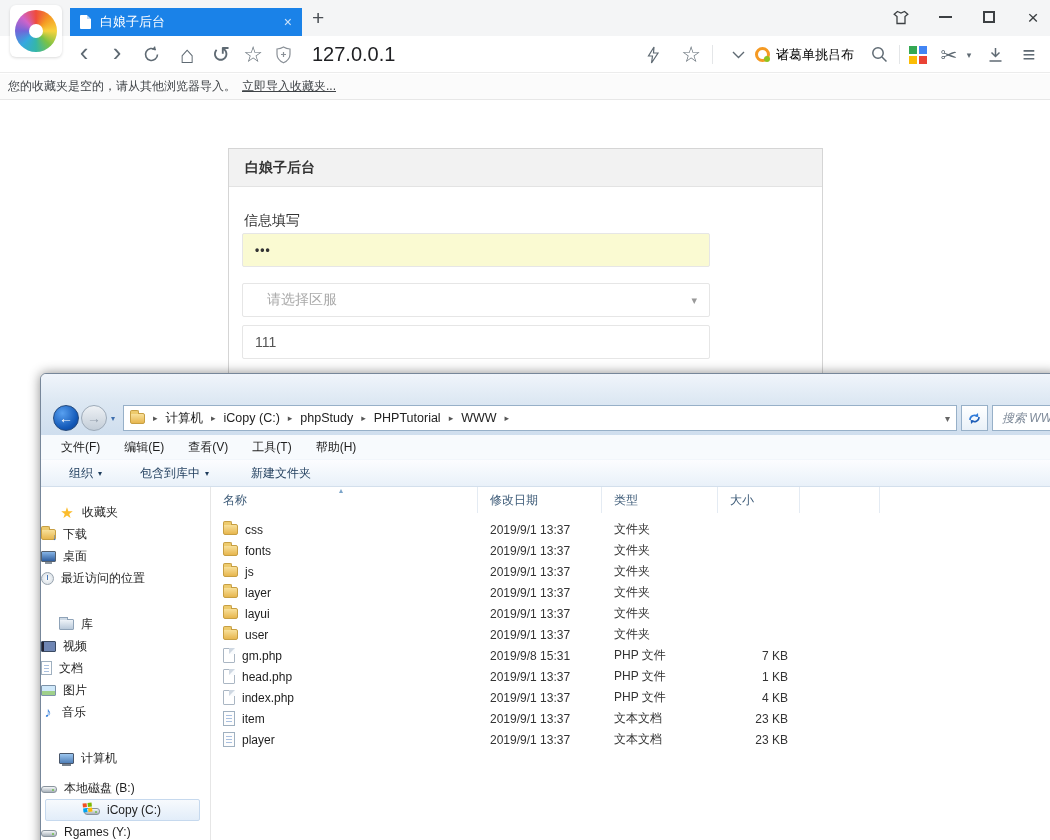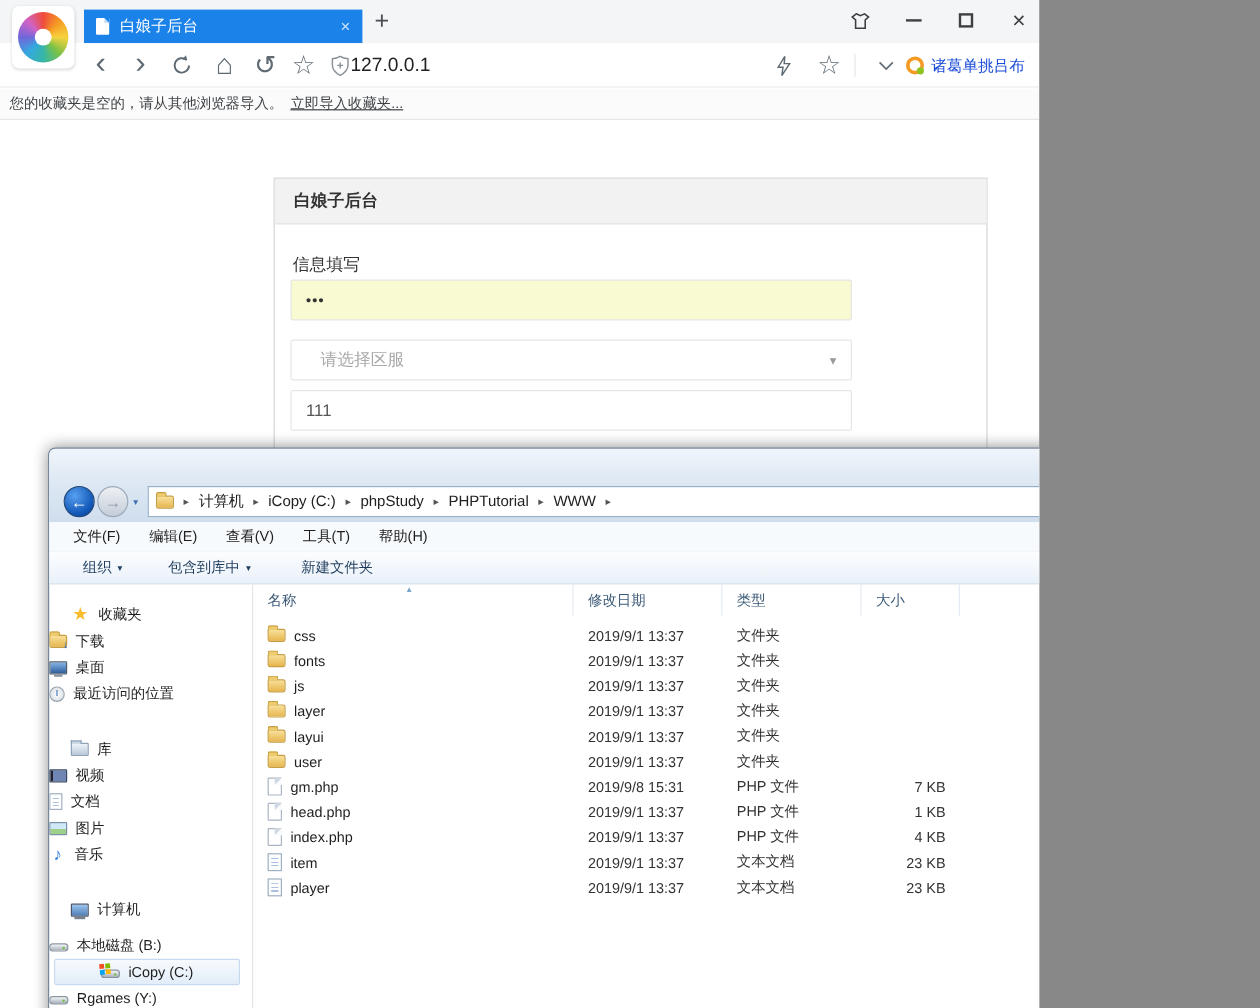--- a/index.html
+++ b/index.html
@@ -1,17 +1,17 @@
 <!DOCTYPE html>
 <html><head>
 <meta charset="utf-8">
 <style>
   *{margin:0;padding:0;box-sizing:border-box;}
   body{font-family:"Liberation Sans","DejaVu Sans",sans-serif;background:#888;}
-  #screen{position:relative;width:866px;height:840px;background:#fff;overflow:hidden;}
+  #screen{position:relative;width:1050px;height:840px;background:#fff;overflow:hidden;}
 
   
   .tabstrip{position:absolute;left:0;top:0;right:0;height:36px;background:#f4f5f6;}
   .browser-logo{position:absolute;left:10px;top:5px;width:52px;height:52px;background:#fff;border-radius:6px;
     box-shadow:0 1px 3px rgba(0,0,0,.15);display:flex;align-items:center;justify-content:center;z-index:6;}
   .pinwheel{width:42px;height:42px;border-radius:50%;position:relative;
     background:conic-gradient(#ef4b3c,#f59a23,#f7d23e,#7cc245,#35b6a8,#35a8e0,#7166d9,#d063c8,#ef4b3c);}
   .pinwheel::after{content:"";position:absolute;inset:14px;background:#fff;border-radius:50%;}
   .tab{position:absolute;left:70px;top:8px;width:232px;height:28px;background:#1a82e8;color:#fff;
     display:flex;align-items:center;padding:0 10px;font-size:13px;}
@@ -30,29 +30,29 @@
   .btoolbar{position:absolute;left:0;top:36px;right:0;height:37px;background:#fff;border-bottom:1px solid #ececec;}
   .nav-glyph{position:absolute;top:0;height:37px;display:flex;align-items:center;justify-content:center;
     color:#5f6a73;}
   .g-back{left:72px;width:24px;font-size:26px;padding-bottom:4px;}
   .g-fwd{left:105px;width:24px;font-size:26px;padding-bottom:4px;}
   .g-reload{left:139px;width:24px;}
   .g-home{left:174px;width:26px;font-size:24px;}
   .g-undo{left:209px;width:24px;font-size:22px;}
   .g-star{left:240px;width:26px;font-size:22px;}
   .g-shield{left:272px;width:22px;}
-  .url-text{position:absolute;left:292px;top:0;height:37px;display:flex;align-items:center;font-size:16px;color:#202124;}
+  .url-text{position:absolute;left:312px;top:0;height:37px;display:flex;align-items:center;font-size:20px;color:#202124;}
   .g-bolt{left:640px;width:26px;}
   .g-star2{left:678px;width:26px;font-size:22px;}
   .tb-sep{position:absolute;top:9px;width:1px;height:19px;background:#e4e6e8;}
   .g-chev{left:726px;width:24px;}
   .search-box{position:absolute;left:755px;top:5px;width:140px;height:27px;display:flex;align-items:center;gap:6px;overflow:hidden;}
   .s360{width:15px;height:15px;border:3px solid #f59a23;border-radius:50%;position:relative;flex:0 0 auto;}
   .s360::after{content:"";position:absolute;right:-3px;bottom:-3px;width:6px;height:6px;background:#8fc31f;border-radius:50%;}
-  .search-text{font-size:13px;color:#1d4ed8;white-space:nowrap;}
+  .search-text{font-size:13px;color:#000000;white-space:nowrap;}
   .g-mag{left:866px;width:26px;}
   .grid-icon{position:absolute;left:909px;top:10px;width:18px;height:18px;display:grid;
     grid-template-columns:8px 8px;grid-template-rows:8px 8px;gap:2px;}
   .grid-icon i{display:block;}
   .gi1{background:#34a853;}.gi2{background:#4285f4;}.gi3{background:#fbbc05;}.gi4{background:#ea4335;}
   .g-sciss{left:936px;width:26px;font-size:20px;}
   .g-caret1{left:962px;width:14px;font-size:9px;color:#5f6a73;}
   .g-dl{left:982px;width:26px;}
   .g-menu{left:1016px;width:26px;font-size:22px;}
 

